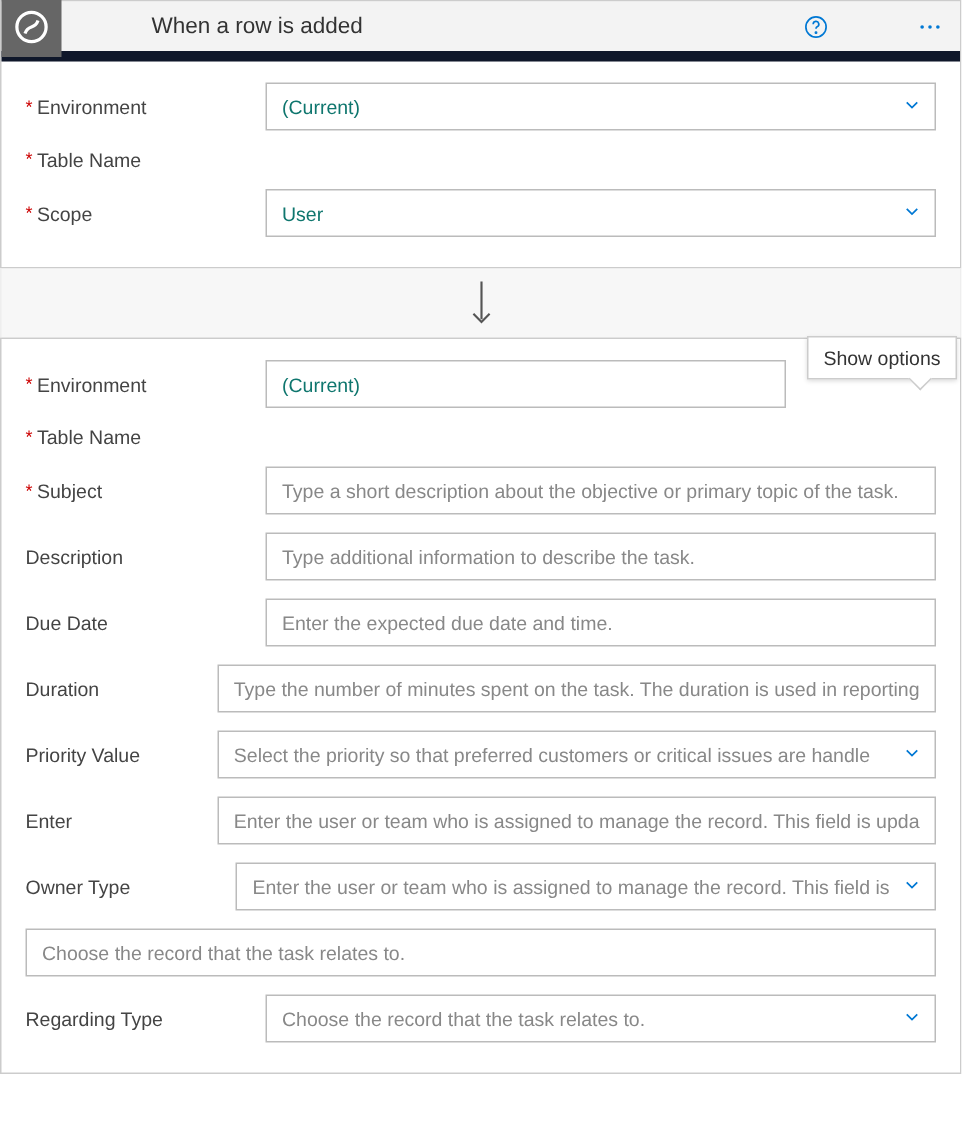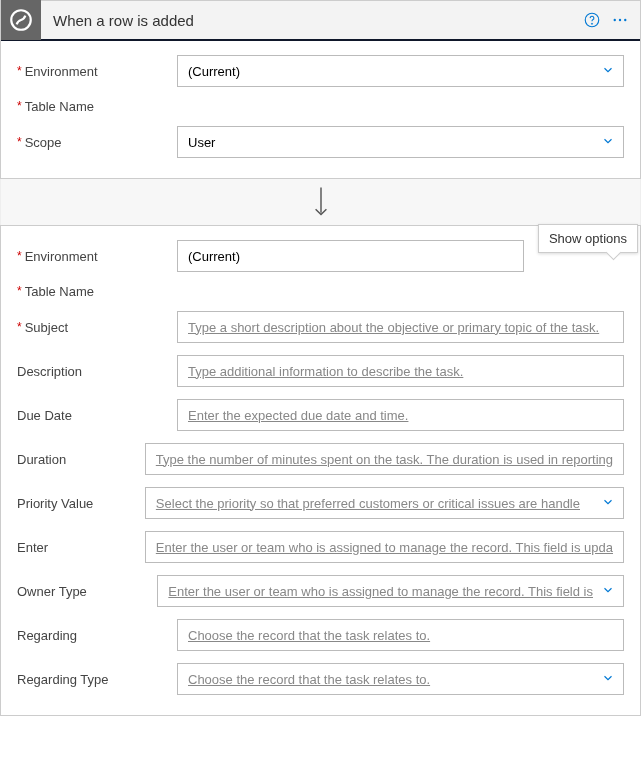--- a/index.html
+++ b/index.html
@@ -1,30 +1,30 @@
 <!DOCTYPE html>
 <html><head>
 <meta charset="utf-8">
 <style>
 * { box-sizing: border-box; margin: 0; padding: 0; font-family: "Segoe UI", Arial, sans-serif; }
 body { background: #fff; width: 641px; }
 .card { border: 1px solid #ccc; background: #fff; }
-.card-header { background: #f3f3f3; border-bottom: 2px solid #0f172a; display: flex; align-items: center; height: 40px; }
+.card-header { background: #f3f3f3; border-bottom: 7px solid #0f172a; display: flex; align-items: center; height: 40px; gap: 48px; }
 .card-header .logo { width: 40px; height: 40px; background: #666; display: flex; align-items: center; justify-content: center; }
 .card-header .title { flex: 1; padding-left: 12px; font-size: 15px; color: #333; }
 .card-header .hdr-icon { width: 28px; height: 40px; display: flex; align-items: center; justify-content: center; color: #0078d4; cursor: pointer; }
 .card-header .hdr-icon.more { color: #0078d4; font-size: 18px; letter-spacing: 2px; }
 .card-body { padding: 14px 16px 8px 16px; }
 .row { display: flex; align-items: center; margin-bottom: 12px; }
 .label-col { width: 160px; font-size: 13px; color: #444; display: flex; align-items: flex-start; }
 .req { color: #c00; margin-right: 3px; font-size: 12px; }
 .field-col { flex: 1; position: relative; }
-.select-box { width: 100%; border: 1px solid #bbb; height: 32px; display: flex; align-items: center; padding: 0 10px; font-size: 13px; color: #000000; background: #fff; cursor: pointer; position: relative; }
+.select-box { width: 100%; border: 1px solid #bbb; height: 32px; display: flex; align-items: center; padding: 0 10px; font-size: 13px; color: #0f766e; background: #fff; cursor: pointer; position: relative; }
 .select-box .chevron { position: absolute; right: 8px; color: #0078d4; }
-.input-box { width: 100%; border: 1px solid #bbb; height: 32px; display: flex; align-items: center; padding: 0 10px; font-size: 13px; color: #888; background: #fff; overflow: hidden; white-space: nowrap; text-decoration: underline; }
+.input-box { width: 100%; border: 1px solid #bbb; height: 32px; display: flex; align-items: center; padding: 0 10px; font-size: 13px; color: #888; background: #fff; overflow: hidden; white-space: nowrap; }
 .input-box.with-chevron .chevron { position: absolute; right: 8px; color: #0078d4; }
 .arrow-gap { height: 46px; display: flex; align-items: center; justify-content: center; background: #f7f7f7; border-left: 1px solid #eee; border-right: 1px solid #eee; }
 .tooltip { position: absolute; right: -2px; top: -42px; background: #fff; border: 1px solid #ccc; padding: 6px 10px; font-size: 13px; color: #333; box-shadow: 0 1px 3px rgba(0,0,0,0.15); }
 .tooltip::after { content: ""; position: absolute; bottom: -6px; right: 18px; width: 10px; height: 10px; background: #fff; border-right: 1px solid #ccc; border-bottom: 1px solid #ccc; transform: rotate(45deg); }
 svg.chev-down { width: 14px; height: 14px; }
 svg.qmark { width: 18px; height: 18px; stroke: #0078d4; fill: none; }
 svg.dots { width: 18px; height: 18px; fill: #0078d4; }
 svg.logo-svg { width: 26px; height: 26px; }
 svg.arrow-down { width: 18px; height: 34px; }
 </style>
@@ -201,23 +201,20 @@
         <div class="input-box with-chevron" style="position:relative;padding-right:30px;">
           <span>Enter the user or team who is assigned to manage the record. This field is</span>
           <span class="chevron"><svg class="chev-down" viewBox="0 0 24 24">
                 <path d="M6 9l6 6 6-6" fill="none" stroke="#0078d4" stroke-width="2"></path>
               </svg></span>
         </div>
       </div>
     </div>
 
     <div class="row">
-      <div class="label-col">
-          <span>Regarding</span>
-        </div>
       <div class="field-col">
           <div class="input-box">
             <span>Choose the record that the task relates to.</span>
           </div>
         </div>
     </div>
 
     <div class="row">
       <div class="label-col">
           <span>Regarding Type</span>

